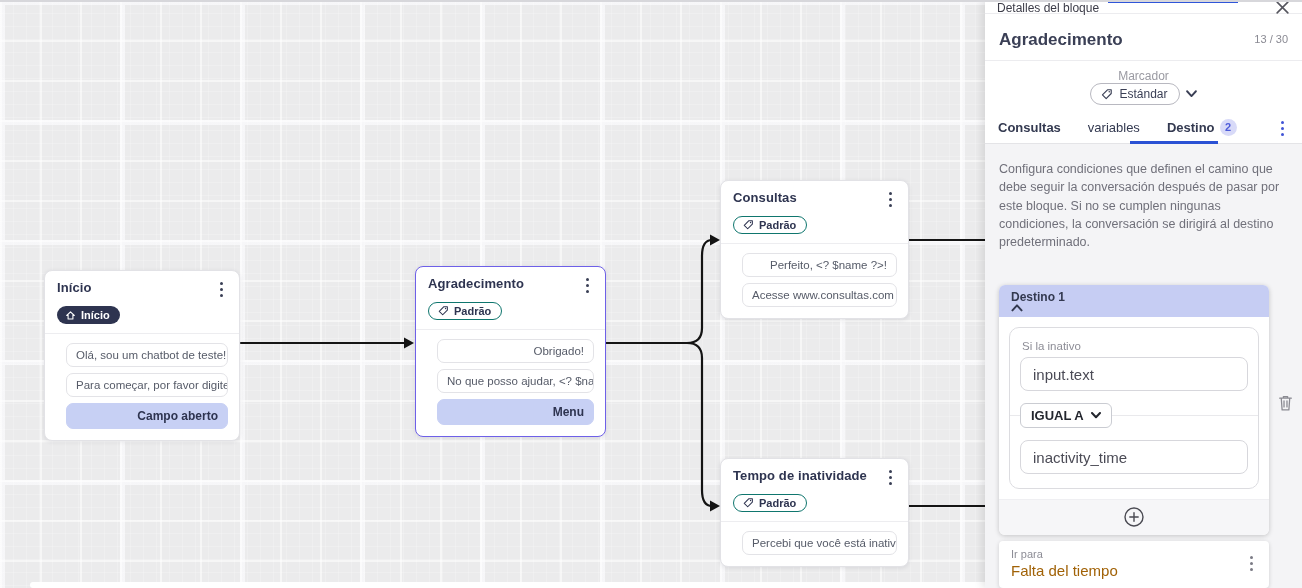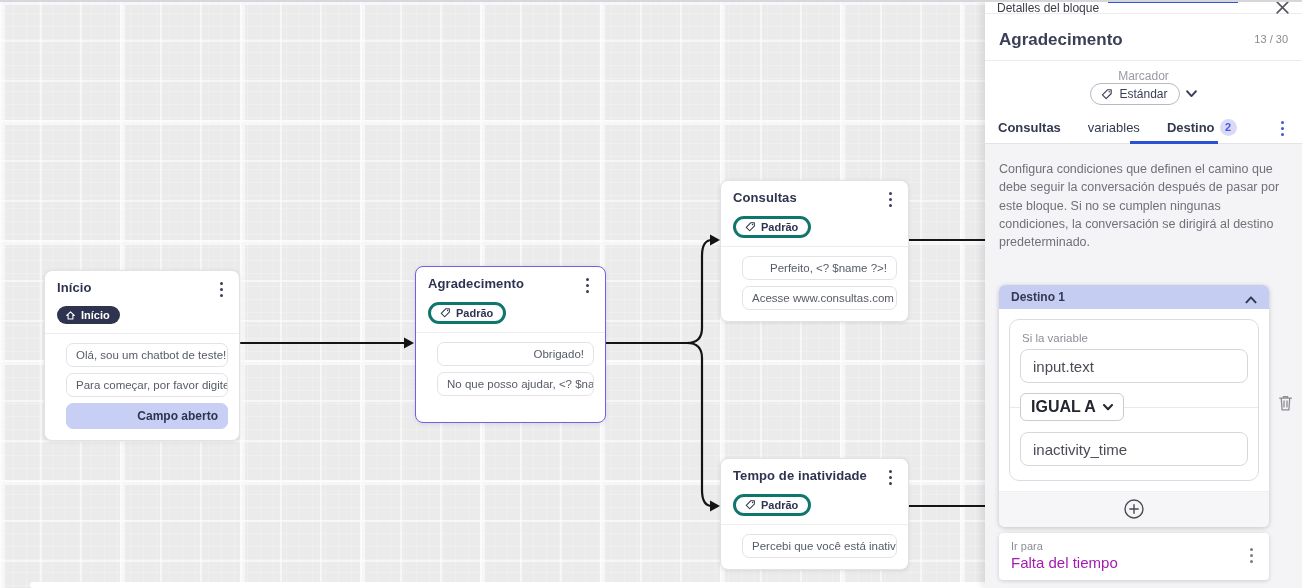--- a/index.html
+++ b/index.html
@@ -29,21 +29,21 @@
   .node-head { padding:9px 12px 8px 12px; border-bottom:1px solid #ededf0; }
   .node-title-row { display:flex; align-items:flex-start; justify-content:space-between; }
   .node-title { font-size:13px; font-weight:700; color:#2e3450; letter-spacing:.1px; }
   .kebab { display:flex; flex-direction:column; gap:3px; padding:2px 4px; cursor:pointer; }
   .kebab i { width:3px; height:3px; border-radius:50%; background:#3a3f55; display:block; }
   .badge-dark { display:inline-flex; align-items:center; gap:5px; margin-top:7px;
     background:#2e3450; color:#fff; font-size:11px; font-weight:700;
     border-radius:999px; padding:3px 10px 3px 8px; }
   .badge-outline { display:inline-flex; align-items:center; gap:5px; margin-top:7px;
     background:#fff; color:#2e3450; font-size:11px; font-weight:700;
-    border:3px solid #0f766e; border-radius:999px; padding:2px 10px 2px 8px; }
+    border:1px solid #0f766e; border-radius:999px; padding:2px 10px 2px 8px; }
   .node-body { padding:9px 11px 11px 21px;text-align:right; }
   .bubble { border:1px solid #e3e3e7; background:#fff; border-radius:7px;
     font-size:11.5px; color:#565b68; padding:5px 9px; margin-bottom:6px;
     white-space:nowrap; overflow:hidden; }
   .bubble:last-child { margin-bottom:0; }
   .bubble.highlight { background:#c7d0f4; border-color:#c7d0f4; color:#2e3450;
     font-weight:700; font-size:12px; }
 
   
   .panel { position:absolute; left:985px; top:0; width:317px; height:588px; background:#fff;
@@ -70,44 +70,44 @@
   .tab-badge { width:17px; height:17px; border-radius:50%; background:#d8daf8; color:#4d5bd9;
     font-size:11px; font-weight:700; display:flex; align-items:center; justify-content:center; }
   .tab-underline { position:absolute; left:145px; bottom:-1px; width:88px; height:3px; background:#2a51d4; }
   .tabs .kebab { position:absolute; right:14px; top:8px; }
   .tabs .kebab i { background:#4054d6; }
   .panel-content { background:#f4f4f6; height:451px; padding:16px 14px 0 14px; position:relative; }
   .description { font-size:12.5px; color:#70707a; line-height:1.46; width:292px; }
 
   .dest-card { width:270px; margin-top:34px; border-radius:6px; background:#fff;
     box-shadow:0 1px 5px rgba(0,0,0,.20); overflow:hidden; position:relative; }
-  .dest-head { display:flex; align-items:flex-end; justify-content:space-between;
-    background:#c6cdf3; padding:5px 12px; cursor:pointer; }
+  .dest-head { display:flex; align-items:flex-start; justify-content:space-between;
+    background:#c6cdf3; padding:5px 12px; cursor:pointer;flex-direction:column; }
   .dest-head-title { font-size:12px; font-weight:700; color:#333950; }
   .dest-body { padding:10px; background:#fff; }
   .cond-card { border:1px solid #dcdce0; border-radius:10px; background:#fff; padding:12px 10px 14px 10px; }
   .cond-label { font-size:11.5px; color:#8d8d96; margin:0 0 5px 2px; }
   .cond-input { width:100%; height:34px; border:1px solid #d7d7dc; border-radius:8px;
     padding:0 12px; font-size:15px; color:#4b4b56; background:#fff; outline:none;
     font-family:"Liberation Sans","DejaVu Sans",sans-serif; }
   .op-row { position:relative; margin:11px 0 12px 0; height:26px; display:flex; align-items:center; }
   .op-row:before { content:""; position:absolute; left:-10px; right:-10px; top:50%; height:1px; background:#e9e9ec; }
   .op-btn { position:relative; display:inline-flex; align-items:center; gap:7px; background:#fff;
     border:1px solid #caccd2; border-radius:6px; padding:4px 10px; cursor:pointer;
-    font-size:16px; font-weight:700; color:#23262e; }
+    font-size:13px; font-weight:700; color:#23262e; }
   .plus-section { background:#f6f6f8; border-top:1px solid #efeff2; padding:6px 0 7px 0;
     display:flex; justify-content:center; }
   .plus-btn { cursor:pointer; display:flex; }
   .trash-btn { position:absolute; left:292px; top:250px; cursor:pointer; }
 
   .goto-card { width:270px; margin-top:6px; border-radius:4px; background:#fff;
     box-shadow:0 1px 4px rgba(0,0,0,.16); padding:7px 12px 9px 12px;
     display:flex; align-items:center; justify-content:space-between; }
   .goto-label { font-size:11px; color:#8d8d96; }
-  .goto-value { font-size:15px; color:#a21caf; margin-top:2px; }
+  .goto-value { font-size:15px; color:#a16207; margin-top:2px; }
   .goto-card .kebab i { background:#7b7b85; }
 </style>
 </head>
 <body>
 
 <div class="stage">
   <div class="top-edge"></div>
 
   <div class="canvas">
 
@@ -164,20 +164,21 @@
           <svg width="12" height="12" viewBox="0 0 16 16">
             <path d="M9.2 2.2 H13.8 V6.8 L7.6 13 L3 8.4 Z" stroke="#2e3450" stroke-width="1.4" fill="none" stroke-linejoin="round"></path>
             <circle cx="11.4" cy="4.6" r="0.9" fill="#2e3450"></circle>
           </svg>
           <span>Padrão</span>
         </span>
       </div>
       <div class="node-body">
         <div class="bubble">Obrigado!</div>
         <div class="bubble">No que posso ajudar, &lt;? $name ...</div>
+        <div class="bubble highlight">Menu</div>
       </div>
     </div>
 
     <div class="node" style="left:720px; top:180px; width:189px; min-height:117px;">
       <div class="node-head">
         <div class="node-title-row">
           <span class="node-title">Consultas</span>
           <span class="kebab">
               <i></i>
               <i></i>
@@ -277,21 +278,21 @@
 
       <div class="dest-card">
         <div class="dest-head">
           <span class="dest-head-title">Destino 1</span>
           <svg width="12" height="8" viewBox="0 0 10 7">
             <path d="M1 5.6 L5 1.2 L9 5.6" stroke="#333950" stroke-width="1.7" fill="none" stroke-linecap="round" stroke-linejoin="round"></path>
           </svg>
         </div>
         <div class="dest-body">
           <div class="cond-card">
-            <div class="cond-label">Si la variable</div>
+            <div class="cond-label">Si la inativo</div>
             <input class="cond-input" type="text" value="input.text" style="">
             <div class="op-row">
               <span class="op-btn">
                 <span>IGUAL A</span>
                 <svg width="10" height="7" viewBox="0 0 10 7">
                   <path d="M1 1 L5 5.2 L9 1" stroke="#23262e" stroke-width="2" fill="none" stroke-linecap="round" stroke-linejoin="round"></path>
                 </svg>
               </span>
             </div>
             <input class="cond-input" type="text" value="inactivity_time" style="">

